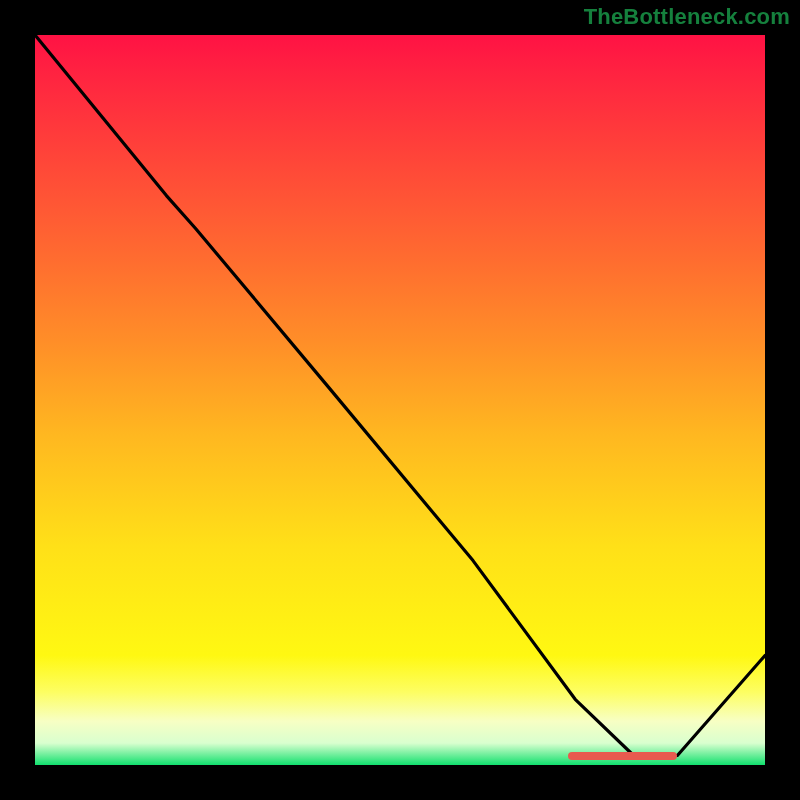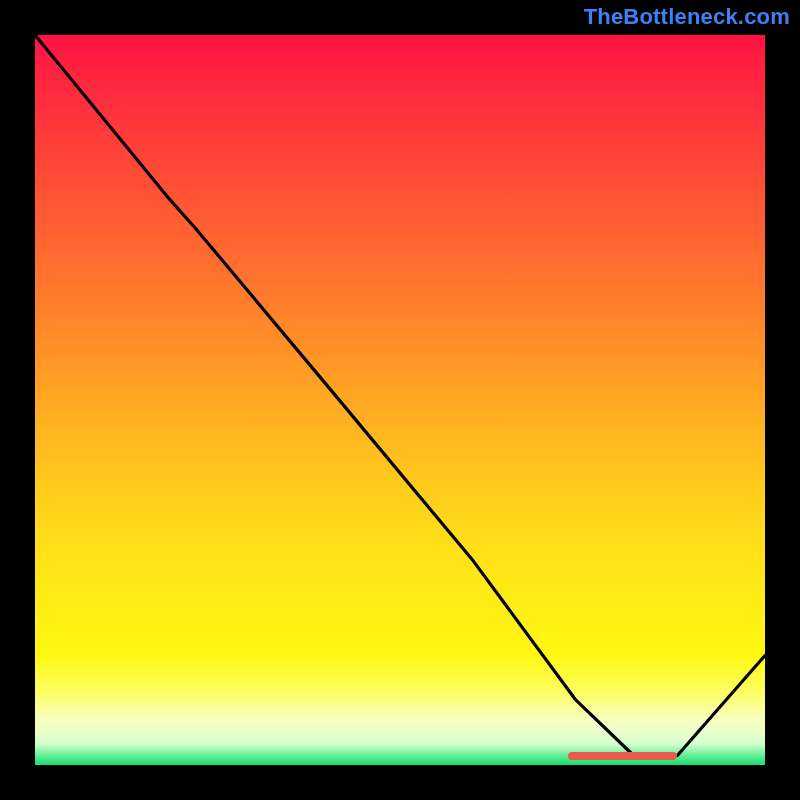--- a/index.html
+++ b/index.html
@@ -13,21 +13,21 @@
   }
   .page {
     position: relative;
     width: 800px;
     height: 800px;
   }
   .watermark {
     position: absolute;
     top: 4px;
     right: 10px;
-    color: #3b82f6;
+    color: #15803d;
     font-size: 22px;
     font-weight: 600;
     letter-spacing: 0.2px;
   }
   .plot-area {
     position: absolute;
     left: 35px;
     top: 35px;
     width: 730px;
     height: 730px;

